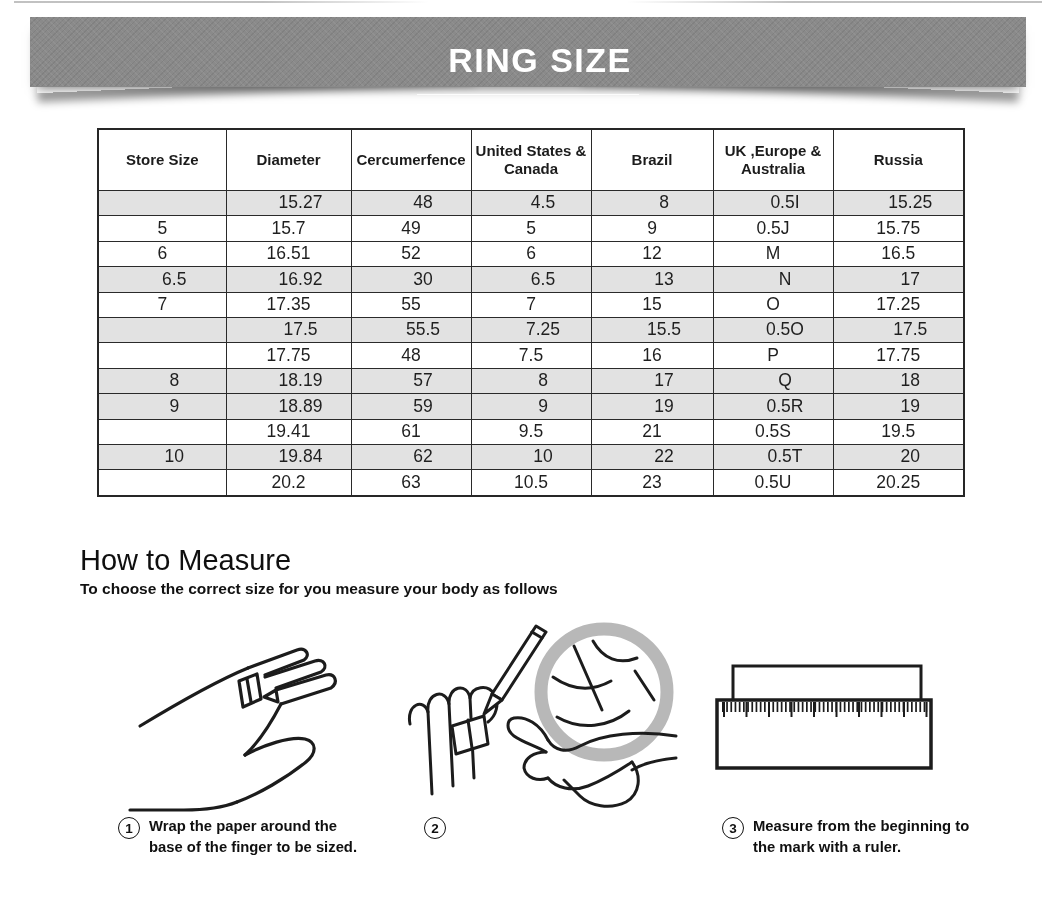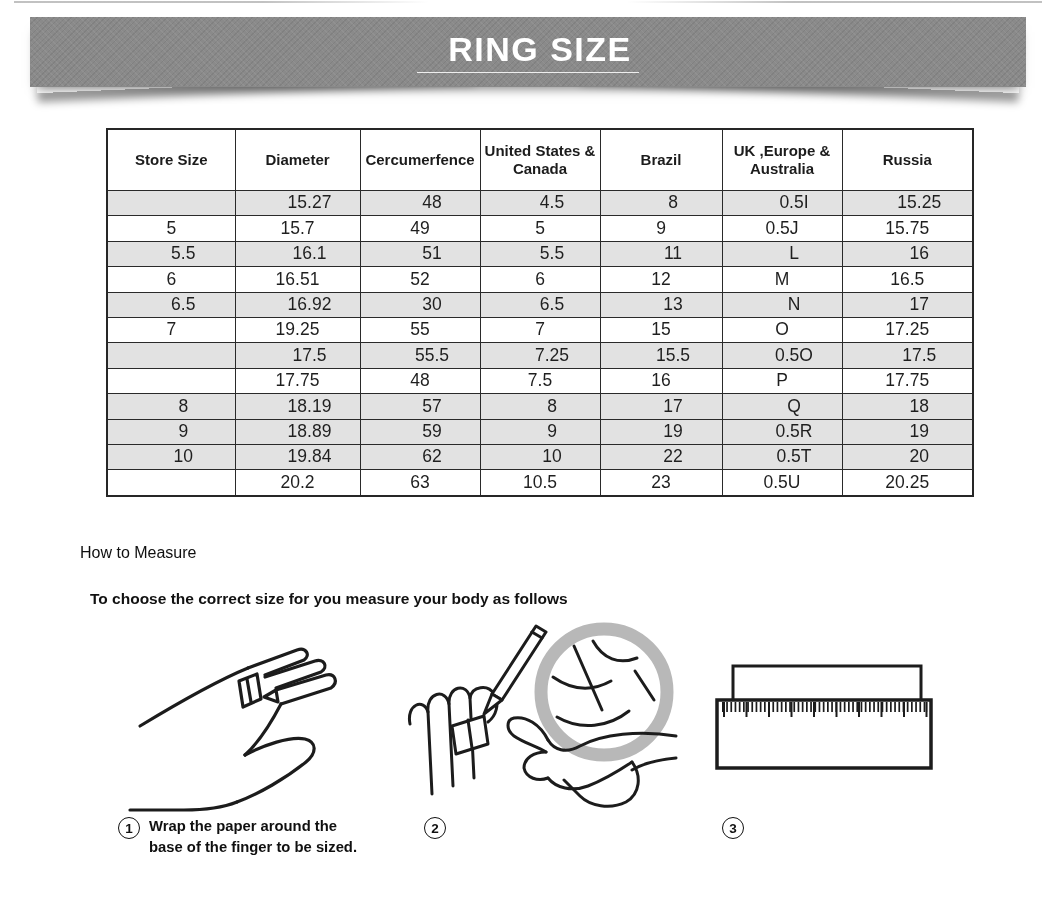--- a/index.html
+++ b/index.html
@@ -22,36 +22,36 @@
     box-shadow:0 8px 11px -7px rgba(0,0,0,.55);
     text-align:center;
   }
   .banner::before,.banner::after{
     content:'';position:absolute;bottom:3px;width:44%;height:12px;z-index:-1;
     box-shadow:0 9px 9px rgba(0,0,0,.40);
   }
   .banner::before{left:7px;transform:rotate(-2.4deg);}
   .banner::after{right:7px;transform:rotate(2.4deg);}
   .banner-title{
-    margin:5px;padding-top:9px;font-size:34px;line-height:36px;font-weight:700;
+    margin:16px;padding-top:9px;font-size:34px;line-height:36px;font-weight:700;
     letter-spacing:1.5px;color:#ffffff;padding-left:24px;
   }
   .banner-underline{width:222px;height:1px;margin:5px auto 0;background:rgba(255,255,255,.85);}
 
   
-  .table-wrap{position:absolute;left:106px;top:128px;width:806px;}
+  .table-wrap{position:absolute;left:97px;top:128px;width:806px;}
   table.size-chart{border-collapse:collapse;width:866px;table-layout:fixed;border:2.5px solid #262626;}
   table.size-chart th,table.size-chart td{border:1.5px solid #2a2a2a;padding:0;text-align:center;vertical-align:middle;}
   table.size-chart th{height:60px;font-size:15px;line-height:1.18;font-weight:700;background:#ffffff;}
   table.size-chart td{height:24.4px;font-size:17.5px;line-height:1;font-weight:400;color:#1f1f1f;background:#ffffff;}
   table.size-chart tr.shaded td{background:#e2e2e2;padding-left:24px;}
 
   
-  .htm-title{position:absolute;left:80px;top:544px;font-size:16px;font-weight:400;color:#0f0f0f;margin:0;}
-  .htm-subtitle{position:absolute;left:80px;top:580px;font-size:15.5px;font-weight:700;color:#111;margin:10px;text-align:right;}
+  .htm-title{position:absolute;left:80px;top:544px;font-size:29px;font-weight:400;color:#0f0f0f;margin:0;}
+  .htm-subtitle{position:absolute;left:80px;top:580px;font-size:15.5px;font-weight:700;color:#111;margin:0;text-align:right;}
 
   .illus{position:absolute;}
   .illus-1{left:118px;top:604px;width:262px;height:208px;}
   .illus-2{left:396px;top:598px;width:288px;height:214px;}
   .illus-3{left:700px;top:630px;width:262px;height:160px;}
 
   .steps .step{position:absolute;display:flex;gap:9px;align-items:flex-start;}
   .step-1{left:118px;top:816px;width:330px;}
   .step-2{left:424px;top:816px;width:270px;}
   .step-3{left:722px;top:816px;width:300px;}
@@ -107,50 +107,41 @@
         </tr>
         <tr>
           <td>5</td>
           <td>15.7</td>
           <td>49</td>
           <td>5</td>
           <td>9</td>
           <td>0.5J</td>
           <td>15.75</td>
         </tr>
-        <tr class="shaded">
-          <td>5.5</td>
-          <td>16.1</td>
-          <td>51</td>
-          <td>5.5</td>
-          <td>11</td>
-          <td>L</td>
-          <td>16</td>
-        </tr>
         <tr>
           <td>6</td>
           <td>16.51</td>
           <td>52</td>
           <td>6</td>
           <td>12</td>
           <td>M</td>
           <td>16.5</td>
         </tr>
         <tr class="shaded">
           <td>6.5</td>
           <td>16.92</td>
           <td>30</td>
           <td>6.5</td>
           <td>13</td>
           <td>N</td>
           <td>17</td>
         </tr>
         <tr>
           <td>7</td>
-          <td>19.25</td>
+          <td>17.35</td>
           <td>55</td>
           <td>7</td>
           <td>15</td>
           <td>O</td>
           <td>17.25</td>
         </tr>
         <tr class="shaded">
           <td></td>
           <td>17.5</td>
           <td>55.5</td>
@@ -178,20 +169,29 @@
           <td>18</td>
         </tr>
         <tr class="shaded">
           <td>9</td>
           <td>18.89</td>
           <td>59</td>
           <td>9</td>
           <td>19</td>
           <td>0.5R</td>
           <td>19</td>
+        </tr>
+        <tr>
+          <td></td>
+          <td>19.41</td>
+          <td>61</td>
+          <td>9.5</td>
+          <td>21</td>
+          <td>0.5S</td>
+          <td>19.5</td>
         </tr>
         <tr class="shaded">
           <td>10</td>
           <td>19.84</td>
           <td>62</td>
           <td>10</td>
           <td>22</td>
           <td>0.5T</td>
           <td>20</td>
         </tr>
@@ -269,14 +269,16 @@
   <div class="step step-1">
     <span class="step-num">1</span>
     <span class="step-text">Wrap the paper around the
 base of the finger to be sized.</span>
   </div>
   <div class="step step-2">
     <span class="step-num">2</span>
   </div>
   <div class="step step-3">
     <span class="step-num">3</span>
+    <span class="step-text">Measure from the beginning to
+the mark with a ruler.</span>
   </div>
 </div>
 
 </body></html>

